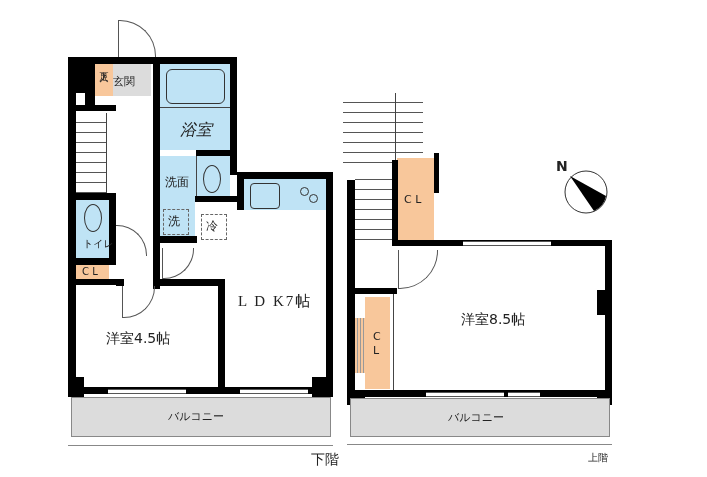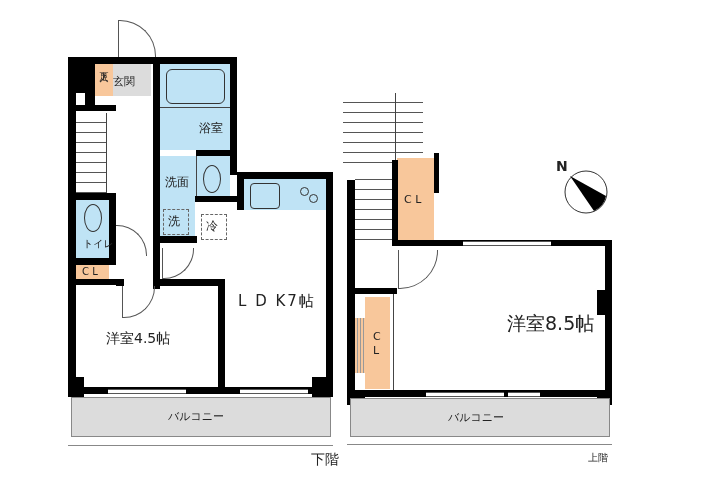--- a/index.html
+++ b/index.html
@@ -40,21 +40,21 @@
 
   <div class="stairs" style="left:76px;top:113px;width:30px;height:80px;"></div>
   <div class="line" style="left:106px;top:113px;width:1px;height:80px;"></div>
 
   <div class="wall" style="left:153px;top:57px;width:84px;height:7px;"></div>
   <div class="wall" style="left:153px;top:57px;width:7px;height:232px;"></div>
   <div class="wall" style="left:230px;top:57px;width:7px;height:118px;"></div>
   <div class="blue" style="left:160px;top:64px;width:70px;height:86px;"></div>
   <div class="abs" style="left:166px;top:69px;width:57px;height:33px;border:1px solid #333;border-radius:6px;"></div>
   <div class="line" style="left:160px;top:107px;width:70px;height:1px;"></div>
-  <div class="room-lbl" style="left:199px;top:120px;font-size:12px;">浴室</div>
+  <div class="room-lbl" style="left:180px;top:120px;font-size:16px;font-style:italic;">浴室</div>
   <div class="wall" style="left:196px;top:150px;width:41px;height:6px;"></div>
 
   <div class="blue" style="left:160px;top:156px;width:70px;height:40px;"></div>
   <div class="blue" style="left:160px;top:196px;width:35px;height:40px;"></div>
   <div class="room-lbl" style="left:165px;top:174px;font-size:12px;">洗面</div>
   <div class="line" style="left:196px;top:156px;width:1px;height:44px;"></div>
   <div class="abs" style="left:203px;top:165px;width:16px;height:26px;border:1px solid #333;border-radius:50%;"></div>
   <div class="dashed" style="left:163px;top:209px;width:24px;height:24px;"></div>
   <div class="small-lbl" style="left:168px;top:213px;font-size:12px;">洗</div>
   <div class="wall" style="left:195px;top:196px;width:42px;height:6px;"></div>
@@ -82,21 +82,21 @@
   <div class="abs" style="left:122px;top:286px;width:31px;height:31px;border-bottom:1px solid #555;border-right:1px solid #555;border-bottom-right-radius:31px;border-left:1px solid #555;"></div>
   <div class="room-lbl" style="left:106px;top:330px;font-size:14px;">洋室4.5帖</div>
 
   <div class="wall" style="left:237px;top:172px;width:96px;height:7px;"></div>
   <div class="wall" style="left:237px;top:172px;width:7px;height:38px;"></div>
   <div class="blue" style="left:244px;top:179px;width:82px;height:31px;"></div>
   <div class="abs" style="left:250px;top:183px;width:28px;height:24px;border:1px solid #333;border-radius:4px;"></div>
   <div class="abs" style="left:300px;top:187px;width:7px;height:7px;border:1px solid #333;border-radius:50%;"></div>
   <div class="abs" style="left:309px;top:194px;width:7px;height:7px;border:1px solid #333;border-radius:50%;"></div>
   <div class="wall" style="left:326px;top:172px;width:7px;height:225px;"></div>
-  <div class="room-lbl" style="left:238px;top:292px;font-size:15px;letter-spacing:2px;">L D K7帖</div>
+  <div class="room-lbl" style="left:238px;top:292px;font-size:15px;letter-spacing:2px;font-family:Liberation Serif, serif;">L D K7帖</div>
 
   <div class="wall" style="left:68px;top:387px;width:265px;height:7px;"></div>
   <div class="wall" style="left:68px;top:377px;width:16px;height:20px;"></div>
   <div class="wall" style="left:312px;top:377px;width:21px;height:20px;"></div>
   <div class="win" style="left:108px;top:389px;width:78px;height:3px;"></div>
   <div class="win" style="left:240px;top:389px;width:68px;height:3px;"></div>
 
   <div class="balcony" style="left:71px;top:397px;width:258px;height:38px;"></div>
   <div class="small-lbl" style="left:168px;top:409px;font-size:11px;">バルコニー</div>
   <div class="line" style="left:68px;top:445px;width:265px;height:1px;background:#888;"></div>
@@ -121,21 +121,21 @@
   <div class="wall" style="left:597px;top:290px;width:8px;height:25px;"></div>
 
   <div class="abs" style="left:398px;top:250px;width:38px;height:38px;border-bottom:1px solid #555;border-right:1px solid #555;border-bottom-right-radius:38px;border-left:1px solid #555;"></div>
   <div class="wall" style="left:355px;top:288px;width:42px;height:6px;"></div>
 
   <div class="orange" style="left:365px;top:297px;width:25px;height:92px;"></div>
   <div class="abs" style="left:355px;top:318px;width:10px;height:55px;background:repeating-linear-gradient(to right,#f8c79b 0,#f8c79b 2px,#999 2px,#999 3px);"></div>
   <div class="small-lbl" style="left:373px;top:330px;font-size:11px;width:10px;white-space:normal;line-height:14px;word-break:break-all;">C L</div>
   <div class="line" style="left:393px;top:294px;width:1px;height:97px;"></div>
 
-  <div class="room-lbl" style="left:461px;top:311px;font-size:19px;margin-left:46px;">洋室8.5帖</div>
+  <div class="room-lbl" style="left:461px;top:311px;font-size:14px;">洋室8.5帖</div>
 
   <div class="wall" style="left:347px;top:390px;width:265px;height:7px;"></div>
   <div class="wall" style="left:347px;top:390px;width:18px;height:15px;"></div>
   <div class="wall" style="left:597px;top:390px;width:15px;height:15px;"></div>
   <div class="win" style="left:426px;top:392px;width:78px;height:3px;"></div>
   <div class="win" style="left:508px;top:392px;width:32px;height:3px;"></div>
 
   <div class="balcony" style="left:350px;top:398px;width:258px;height:37px;"></div>
   <div class="small-lbl" style="left:448px;top:410px;font-size:11px;">バルコニー</div>
   <div class="line" style="left:347px;top:444px;width:265px;height:1px;background:#888;"></div>

